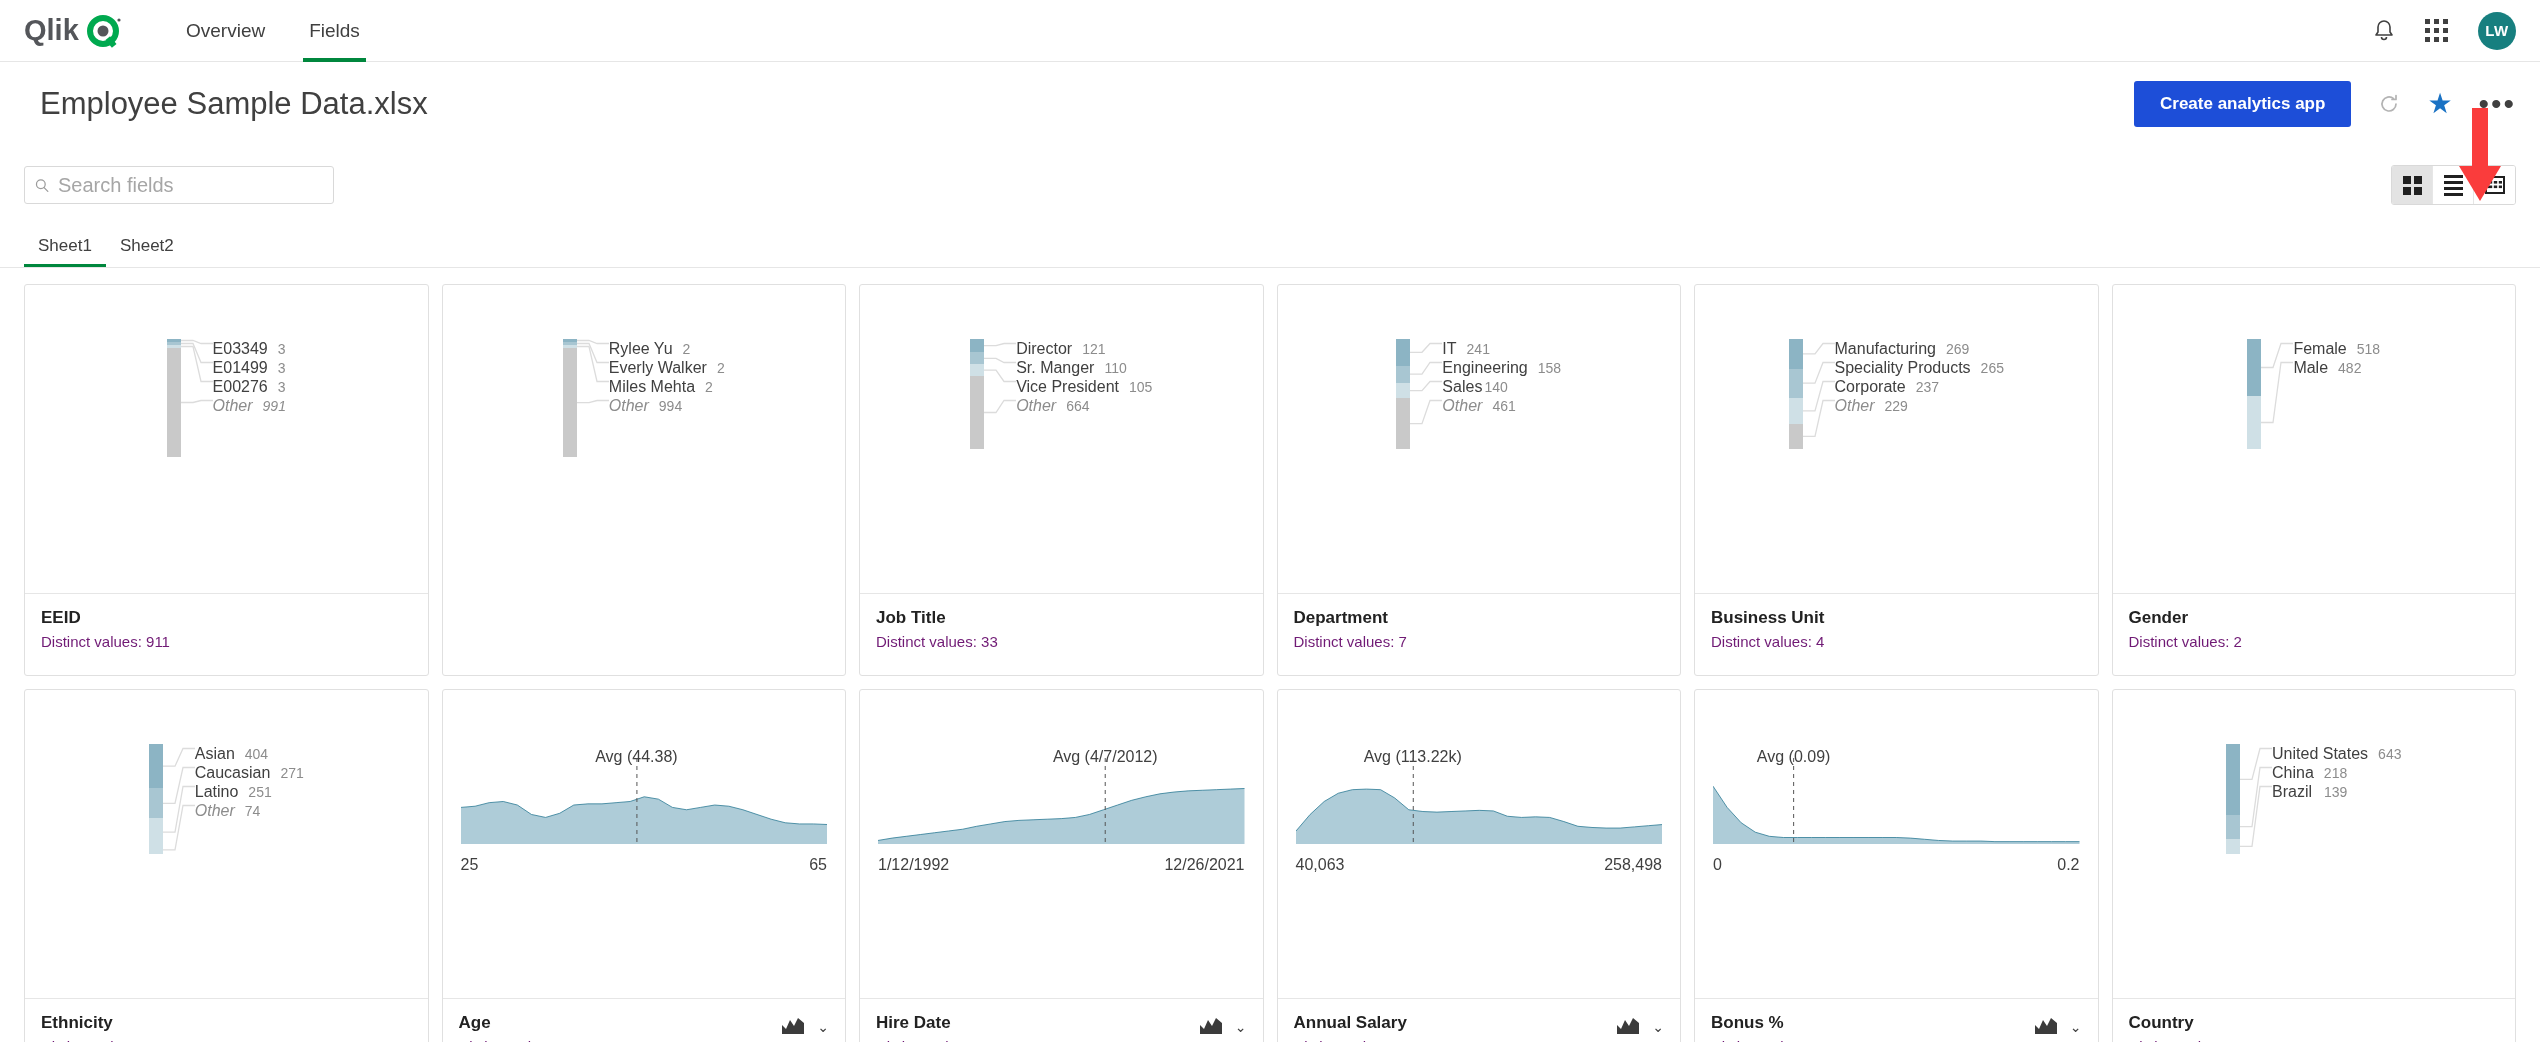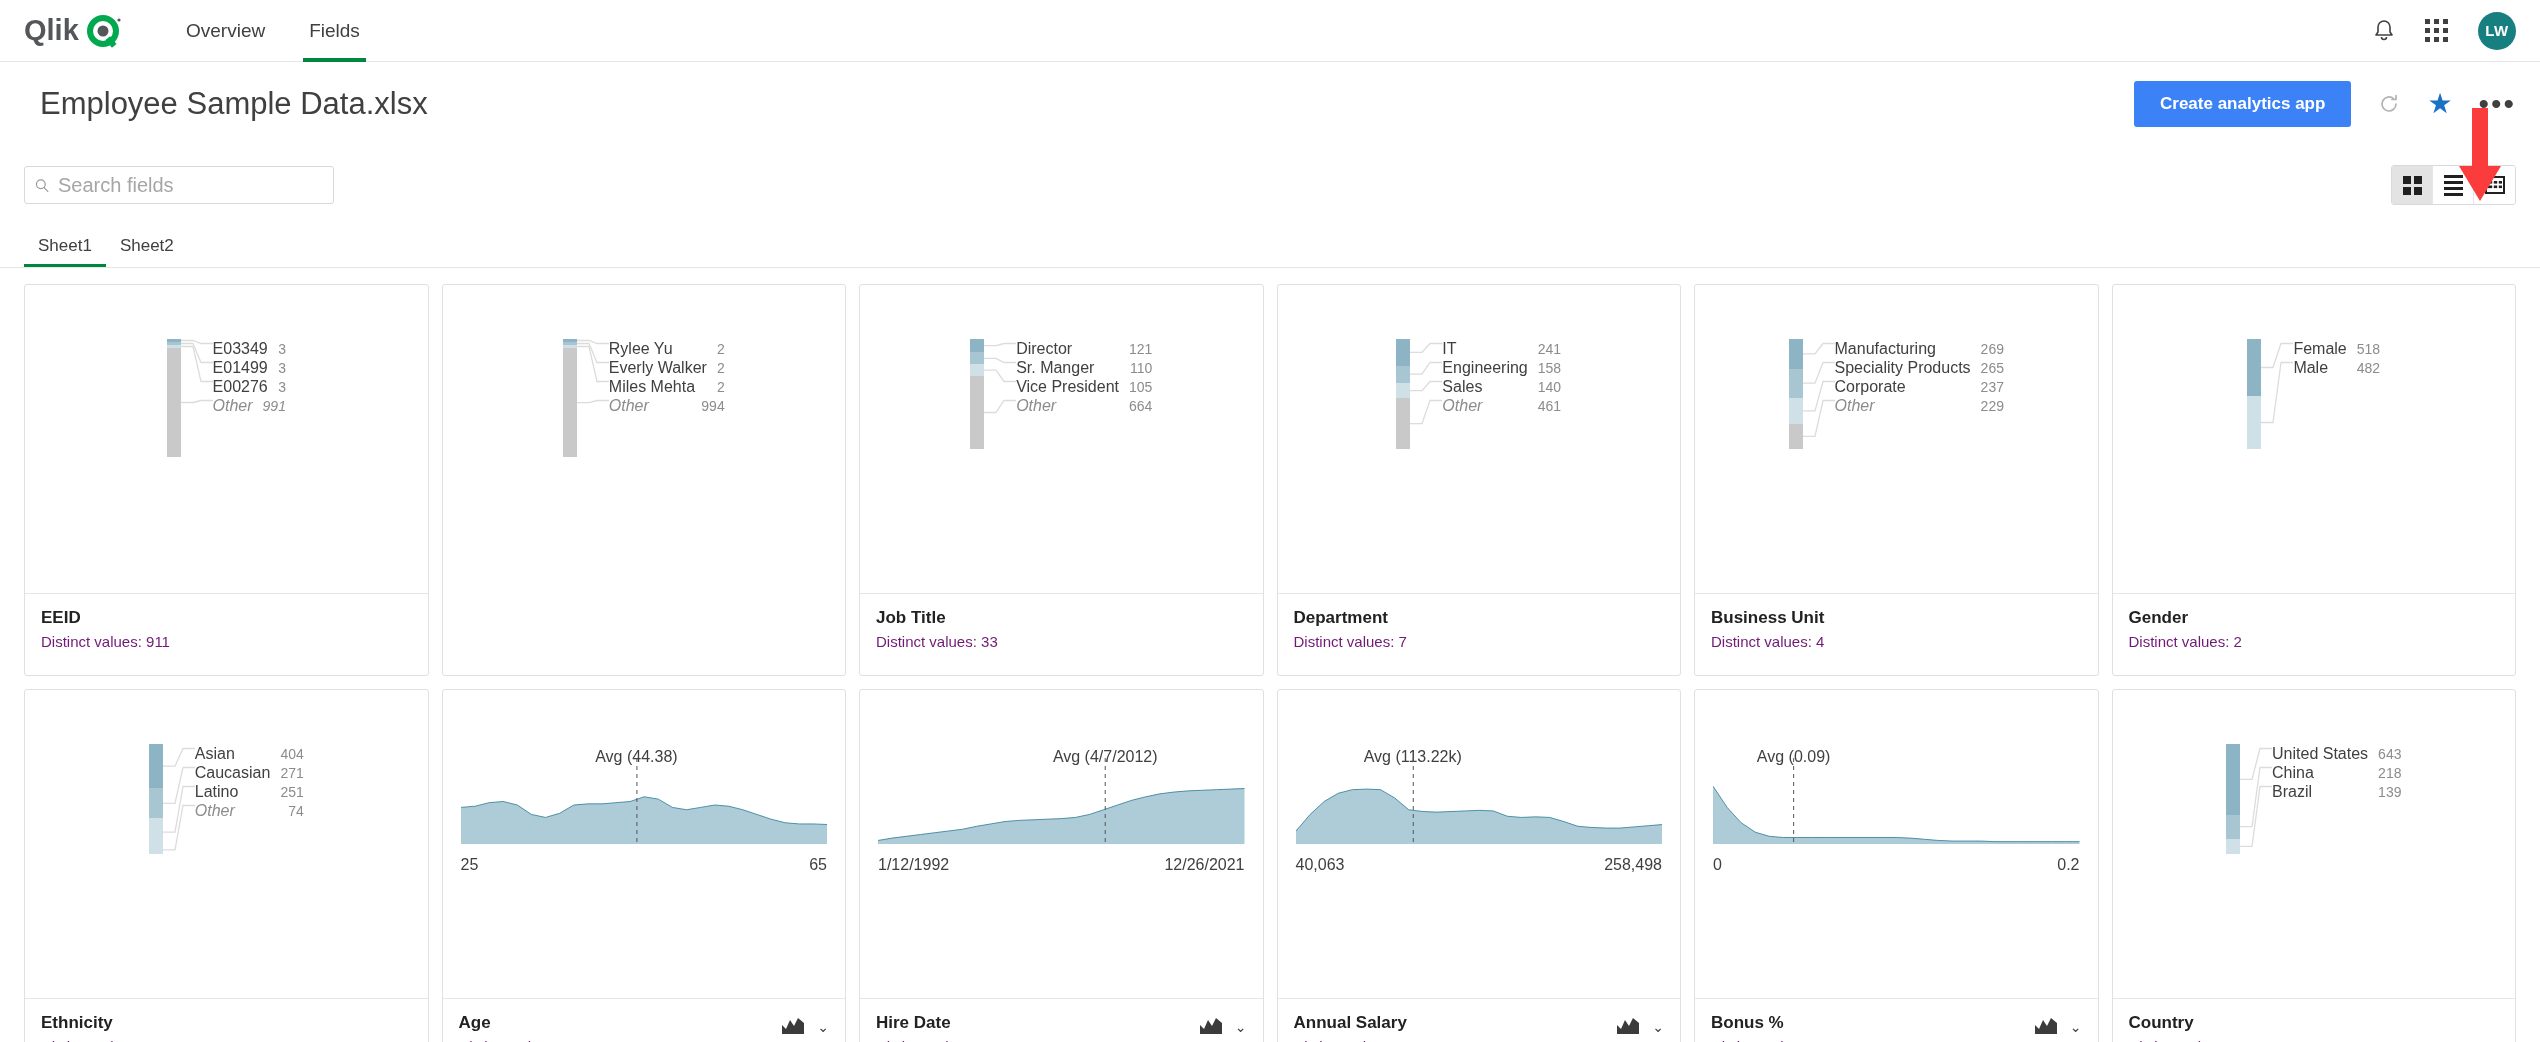--- a/index.html
+++ b/index.html
@@ -45,21 +45,21 @@
   }
 
   
   .titlebar {
     height: 84px; display: flex; align-items: center;
     padding: 0 24px 0 40px; position: relative;
   }
   .page-title { font-size: 31px; font-weight: 400; color: #404040; }
   .title-actions { margin-left: auto; display: flex; align-items: center; gap: 26px; }
   .btn-primary {
-    background: #3b82f6; color: #fff; border: none;
+    background: #1d4ed8; color: #fff; border: none;
     font-size: 17px; font-weight: bold; font-family: "Liberation Sans", sans-serif;
     border-radius: 3px; padding: 13px 26px; cursor: pointer; white-space: nowrap;
   }
   .star { color: #1a72c4; font-size: 28px; cursor: pointer; line-height: 1; }
   .ellipsis { font-size: 30px; color: #404040; letter-spacing: 2px; cursor: pointer; line-height: .6; }
 
   
   .toolbar {
     height: 78px; display: flex; align-items: center;
     padding: 0 24px 0 24px; position: relative;
@@ -137,21 +137,20 @@
   .cat-bar {
     width: 14px; display: flex; flex-direction: column;
     margin-right: 0px; flex: none;
   }
   .cat-seg { width: 14px; }
   .cat-leaders { width: 32px; position: relative; align-self: stretch; }
   .cat-labels { display: flex; flex-direction: column; }
   .cat-row {
     display: flex; align-items: baseline; height: 19px; line-height: 19px;
     white-space: nowrap;
-    justify-content: space-between;
   }
   .cat-label { font-size: 16px; color: #404040; }
   .cat-row.other .cat-label { color: #8c8c8c; font-style: italic; }
   .cat-count { font-size: 14px; color: #8c8c8c; text-align: right; }
 
   
   .num-viz { position: absolute; left: 18px; right: 18px; top: 58px; }
   .num-avg-label {
     position: absolute; font-size: 16px; color: #404040;
     transform: translateX(-50%); white-space: nowrap; top: 0;

